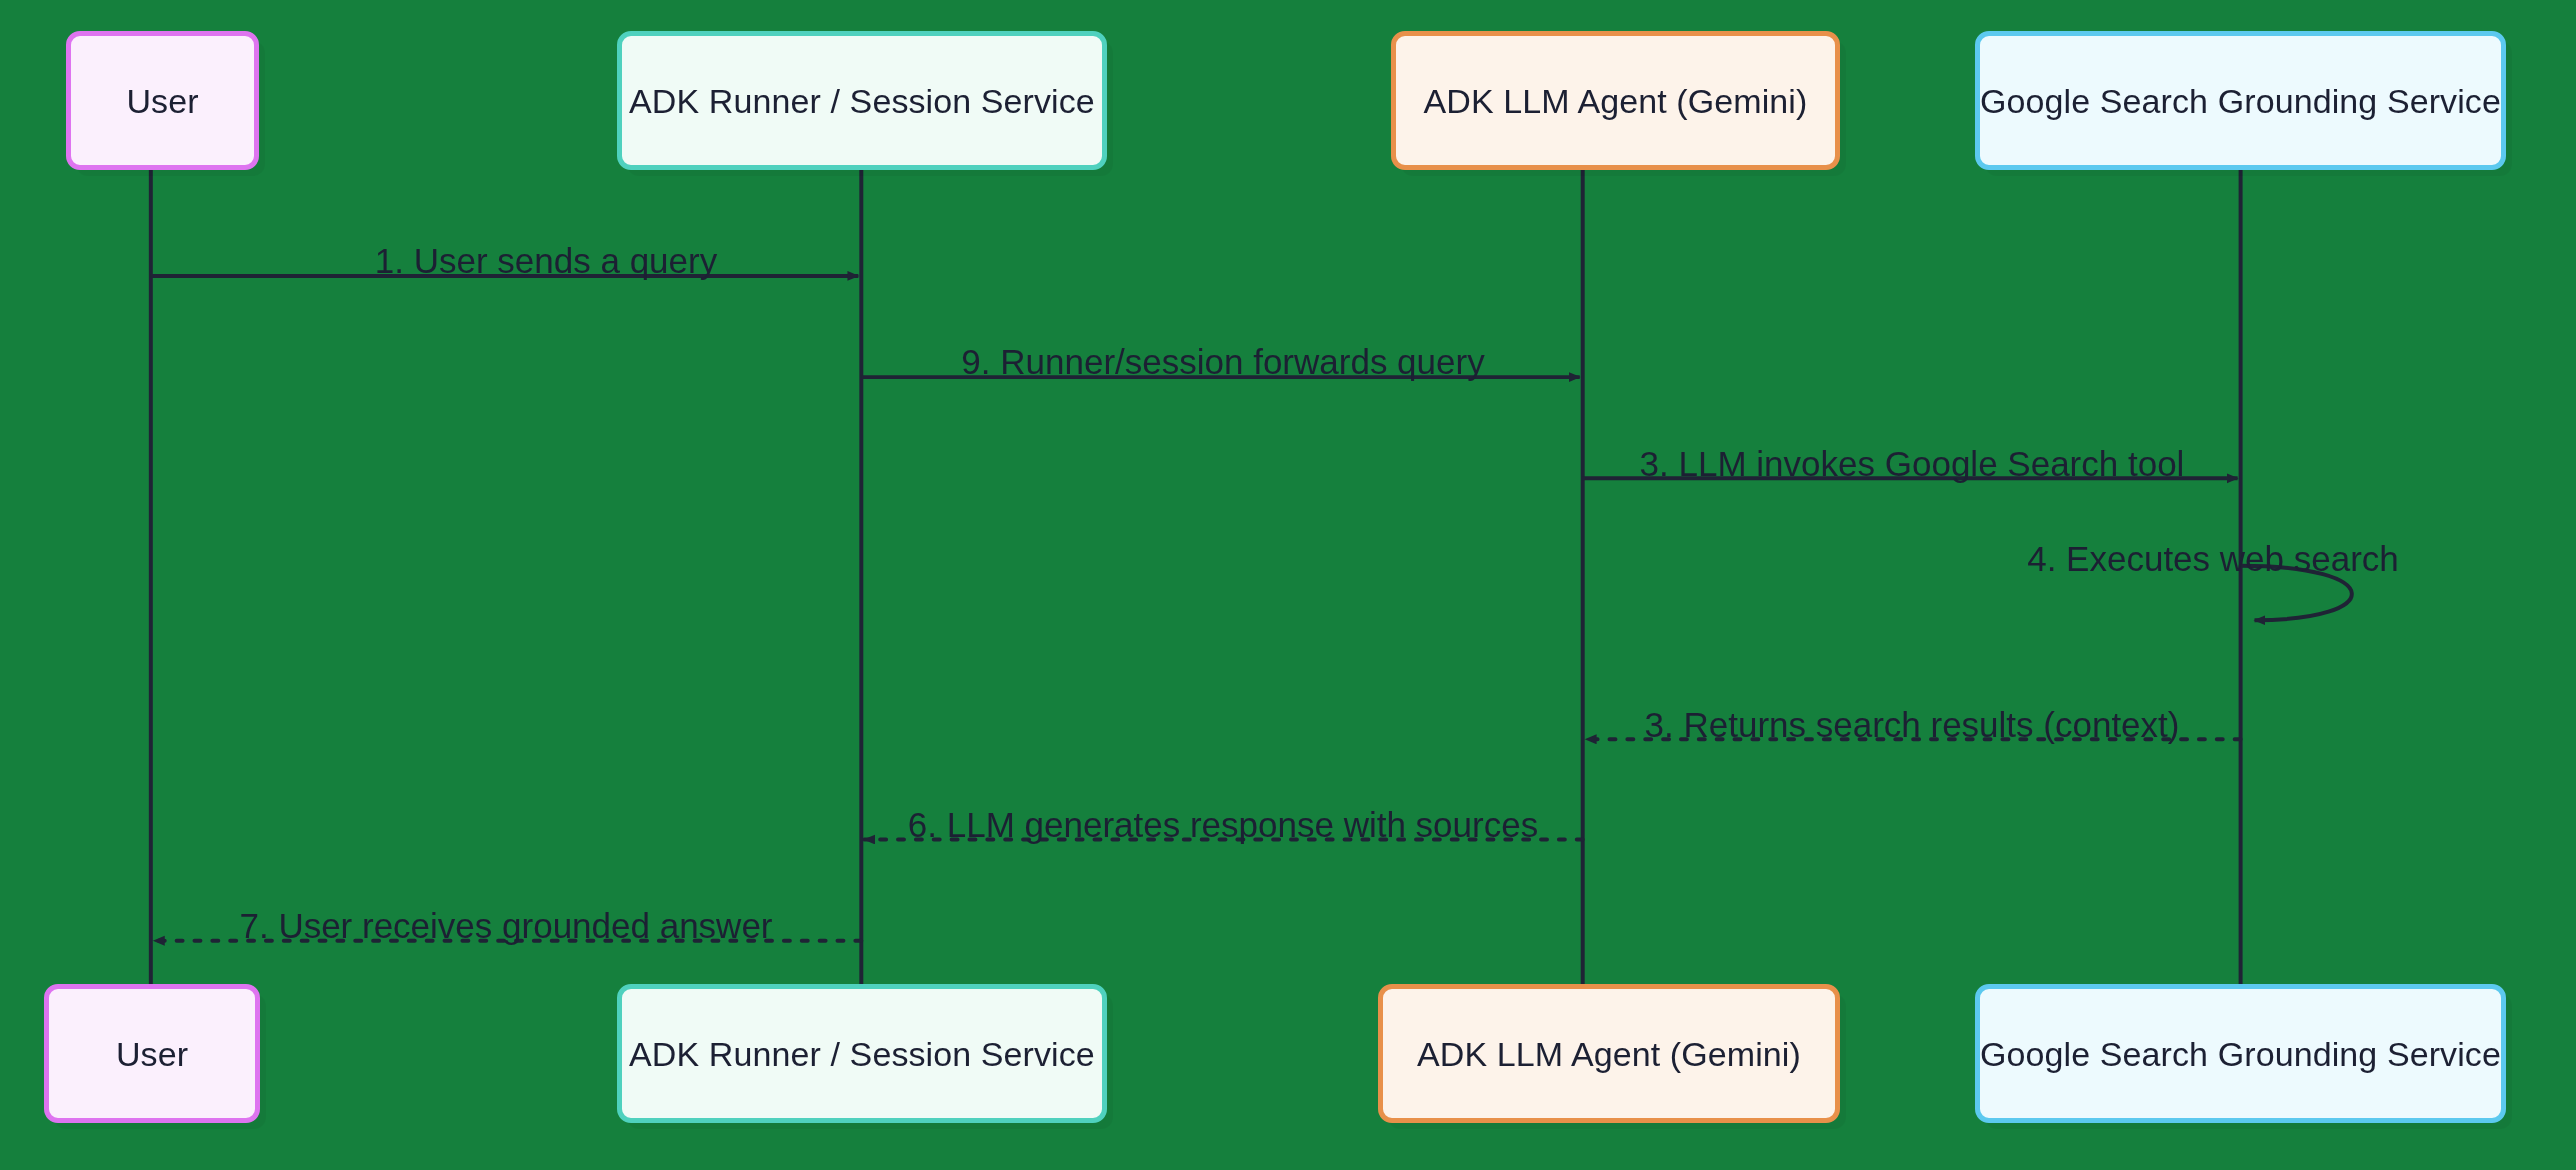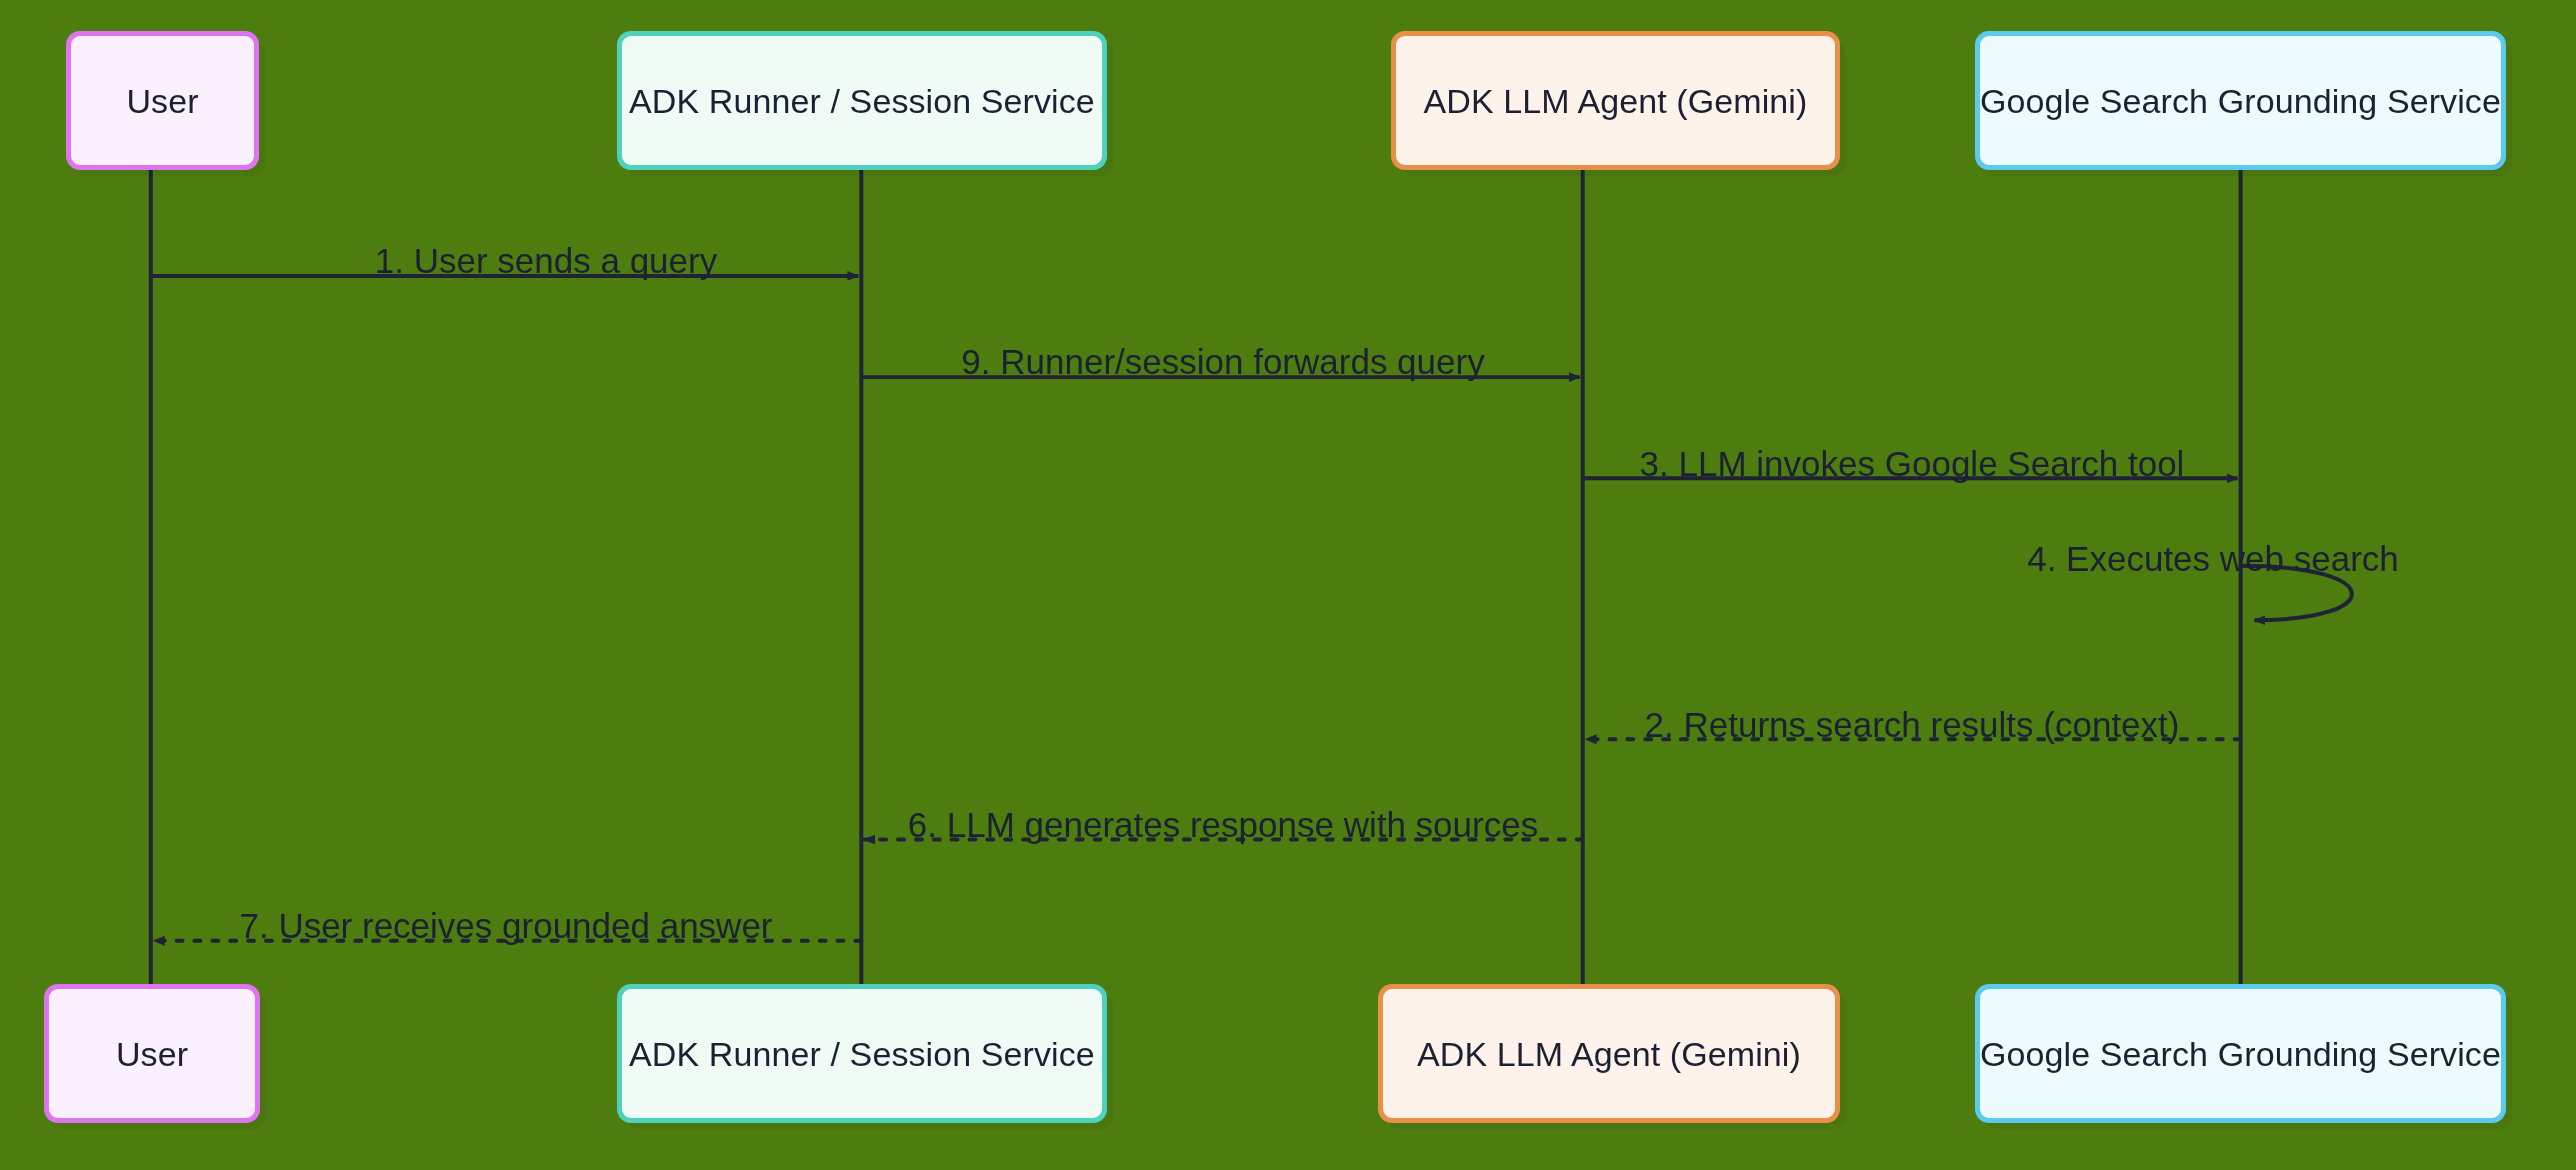--- a/index.html
+++ b/index.html
@@ -7,21 +7,21 @@
     padding: 0;
     background: #ffffff;
   }
   body {
     font-family: "Liberation Sans", sans-serif;
   }
   #diagram-root {
     position: relative;
     width: 2576px;
     height: 1171px;
-    background: #4d7c0f;
+    background: #15803d;
     overflow: hidden;
   }
   #diagram-svg {
     position: absolute;
     left: 0;
     top: 0;
     width: 2576px;
     height: 1171px;
   }
   .participant-box {
@@ -127,19 +127,19 @@
       </div>
       <div class="participant-box p-search" style="left: 1975px; top: 984px; width: 531px; height: 139px;">
         <span class="participant-label">Google Search Grounding Service</span>
       </div>
     </div>
   <div id="message-labels">
       <div class="msg-label" style="left: 546px; top: 243px;">1. User sends a query</div>
       <div class="msg-label" style="left: 1223px; top: 344px;">9. Runner/session forwards query</div>
       <div class="msg-label" style="left: 1912px; top: 446px;">3. LLM invokes Google Search tool</div>
       <div class="msg-label" style="left: 2213px; top: 541px;">4. Executes web search</div>
-      <div class="msg-label" style="left: 1912px; top: 707px;">2. Returns search results (context)</div>
+      <div class="msg-label" style="left: 1912px; top: 707px;">3. Returns search results (context)</div>
       <div class="msg-label" style="left: 1223px; top: 807px;">6. LLM generates response with sources</div>
       <div class="msg-label" style="left: 506px; top: 908px;">7. User receives grounded answer</div>
     </div>
 
 </div>
 
 
 </body></html>

